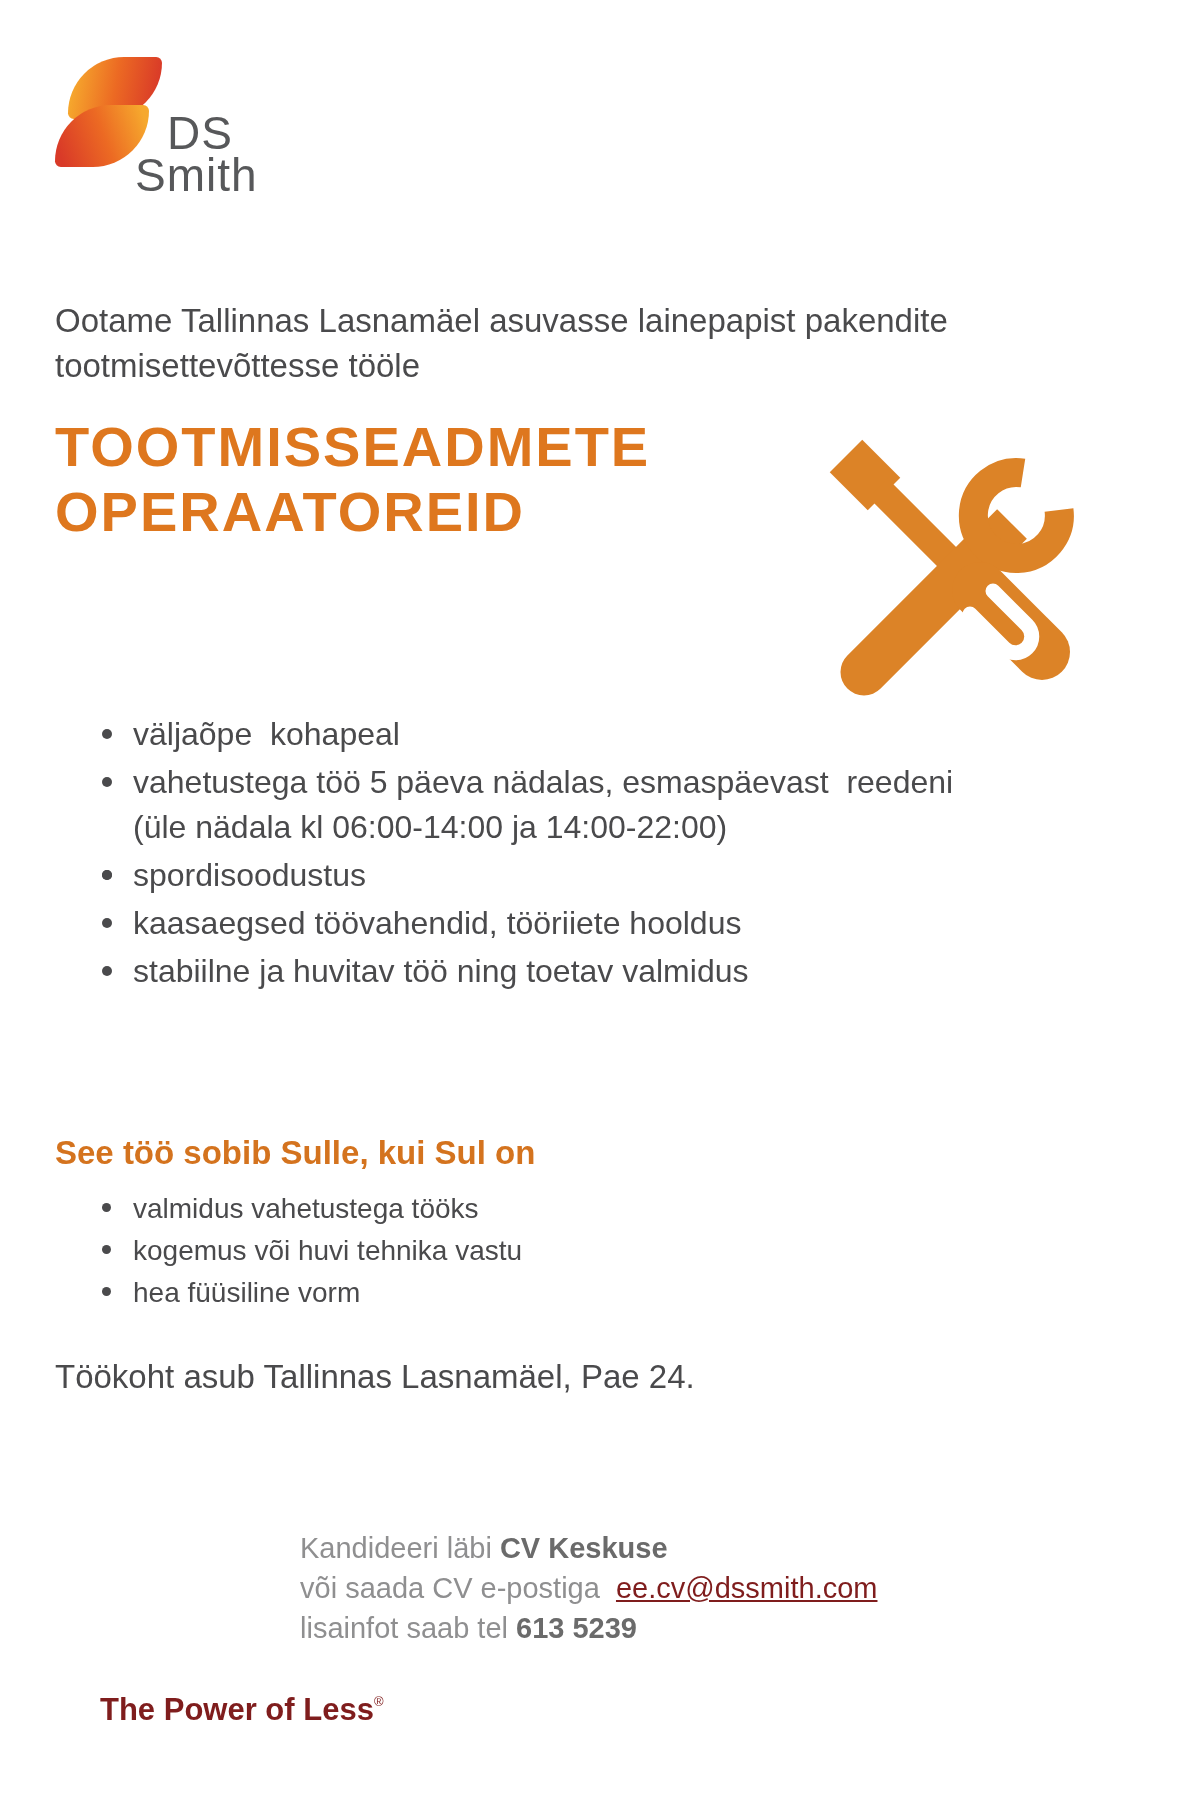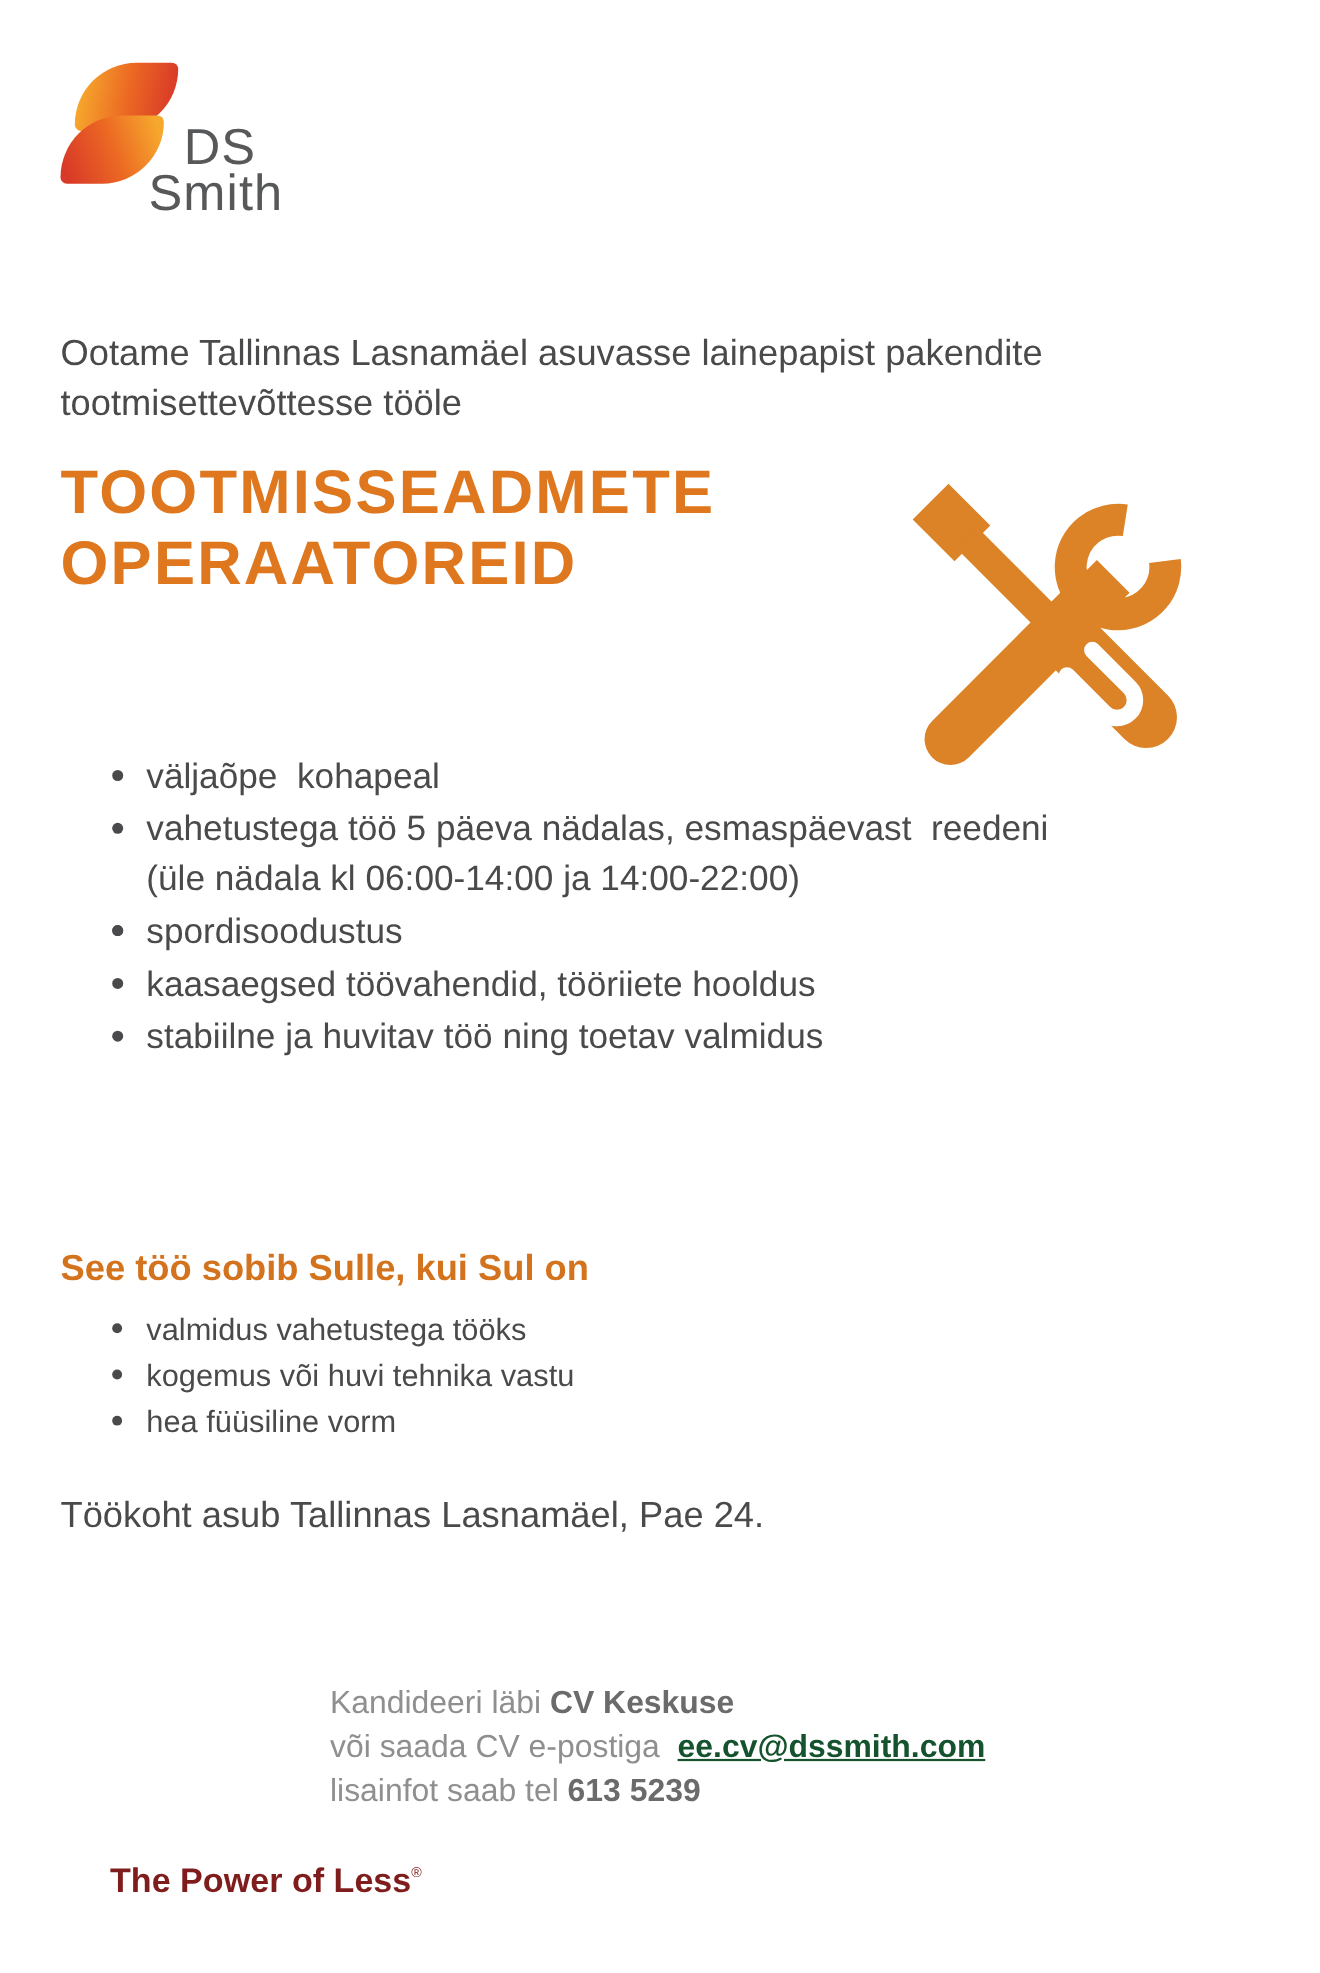--- a/index.html
+++ b/index.html
@@ -15,34 +15,34 @@
   .leaf-bottom { left:0;    top:50px; background:linear-gradient(70deg,#D93A28 8%,#EC6A23 52%,#F6A82D 92%); }
   .logo-ds    { position:absolute; left:112px; top:55px;  font-size:46px; line-height:46px; color:#57585A; letter-spacing:1px; }
   .logo-smith { position:absolute; left:80px;  top:97px;  font-size:46px; line-height:46px; color:#57585A; letter-spacing:1px; }
   
   .intro { position:absolute; left:55px; top:298px; width:1000px; font-size:33px; line-height:45px; white-space:pre-line; }
   .title { position:absolute; left:55px; top:414px; font-size:56px; line-height:65px; font-weight:bold; letter-spacing:2px; color:#DE771E; }
   .sec-heading { position:absolute; left:55px; font-weight:bold; color:#D4731E; }
   .h-offer { top:638px; font-size:35px; }
   .h-req   { top:1134px; font-size:33px;text-align:right; }
   ul.blist { position:absolute; left:55px; margin:0; padding:0; list-style:none; }
-  .list-offer { top:683px; }
+  .list-offer { top:712px; }
   .list-req   { top:1188px; }
   .list-offer li { font-size:32px; line-height:45px; margin-bottom:3px; }
   .list-req   li { font-size:28px; line-height:42px; margin-bottom:0; }
   ul.blist li { position:relative; padding-left:78px; }
   .dot { position:absolute; left:47px; top:17px; width:10px; height:10px; border-radius:50%; background:#4a4a4c; }
   .list-req .dot { top:15px; width:9px; height:9px; }
   .btext { white-space:pre-line; }
   .location { position:absolute; left:55px; top:1358px; font-size:33px; }
   
   .contact { position:absolute; left:300px; top:1528px; width:845px; 
              font-size:29px; line-height:40px; color:#8F8F90; }
   .contact b { color:#6B6B6B; }
-  .email { font-weight:bold; color:#14532d; text-decoration:underline; }
+  .email { font-weight:normal; color:#7f1d1d; text-decoration:underline; }
   
   .tagline { position:absolute; left:60px; top:1692px; font-size:31px; font-weight:bold; color:#7f1d1d;margin-left:40px; }
   .tagline sup { font-size:13px; font-weight:normal; vertical-align:14px; }
   
   .tools { position:absolute; left:820px; top:430px; }
 </style>
 </head>
 <body>
 
 <div class="page">

